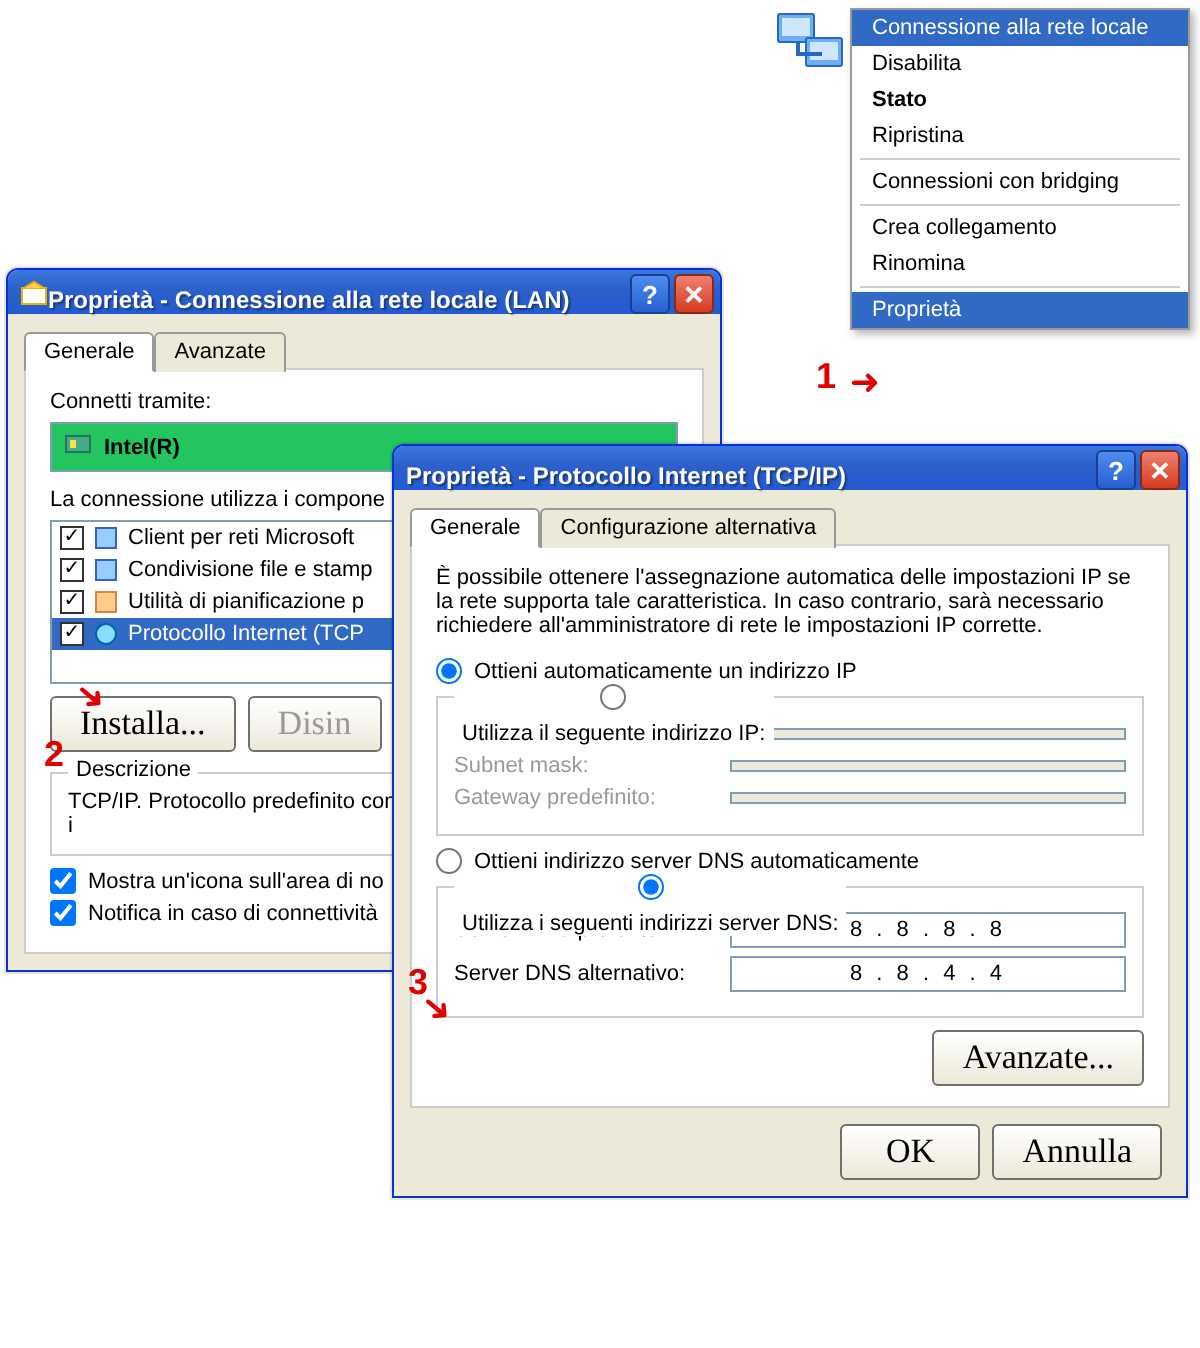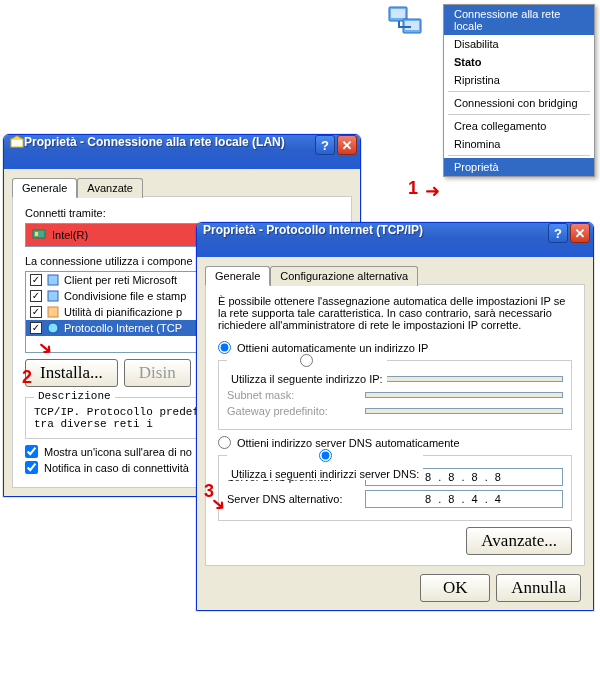--- a/index.html
+++ b/index.html
@@ -11,21 +11,21 @@
     height: 674px;
     position: relative;
     overflow: hidden;
   }
 
   
   .context-menu {
     position: absolute;
     top: 4px;
     right: 5px;
-    width: 152px;
+    width: 170px;
     background: #fff;
     border: 1px solid #999;
     box-shadow: 2px 2px 4px rgba(0,0,0,0.3);
   }
   .context-menu .item {
     padding: 3px 10px;
     cursor: default;
   }
   .context-menu .item.selected {
     background: #316ac5;
@@ -58,25 +58,25 @@
 
   
   .window {
     position: absolute;
     background: #ece9d8;
     border: 1px solid #0831d9;
     border-radius: 6px 6px 0 0;
     box-shadow: 0 0 0 1px rgba(0,0,0,0.1);
   }
   .titlebar {
-    height: 34px;
+    height: 22px;
     background: linear-gradient(to bottom, #3b77e0 0%, #2c5fc9 45%, #245bd3 100%);
     border-radius: 5px 5px 0 0;
     display: flex;
-    align-items: flex-start;
+    align-items: flex-end;
     padding: 0 3px 0 6px;
     color: #fff;
     font-weight: bold;
     font-size: 12px;
   }
   .titlebar .title { flex: 1; text-shadow: 1px 1px 1px rgba(0,0,0,0.4); }
   .titlebar .btn {
     width: 20px; height: 20px;
     margin-left: 2px;
     border-radius: 3px;
@@ -110,21 +110,21 @@
     font-size: 11px;
     margin-right: 0;
     border-radius: 3px 3px 0 0;
     position:relative;
   }
   .tab.active { background:#fff; border-bottom:1px solid #fff; z-index:2;}
 
   
   .group { border:1px solid #ccc; padding:8px; margin:6px 0; position:relative;}
   .group .legend { position:absolute; top:-8px; left:8px; background:#fff; padding:0 4px;flex-direction:column;}
-  .input-adapter { border:1px solid #7f9db9; background:#ef4444; padding:3px 6px; margin:3px 0 8px 0; display:flex; align-items:center;gap:6px;}
+  .input-adapter { border:1px solid #7f9db9; background:#22c55e; padding:3px 6px; margin:3px 0 8px 0; display:flex; align-items:center;gap:6px;font-weight:bold;}
 
   
   .listbox { border:1px solid #7f9db9; background:#fff; height:82px; overflow:auto;}
   .listbox .row { display:flex; align-items:center; padding:1px 4px; gap:4px;}
   .listbox .row.selected { background:#316ac5; color:#fff;}
   .cb { width:12px;height:12px;border:1px solid #333;background:#fff;display:inline-flex;align-items:center;justify-content:center;font-size:10px;line-height:1;}
   .cb.checked::after{content:"✓";color:#000;}
   .row.selected .cb.checked::after{color:#000;}
   .mini-icon{width:14px;height:14px;display:inline-block;}
 
@@ -238,21 +238,21 @@
             <svg class="mini-icon" viewBox="0 0 14 14">
               <circle cx="7" cy="7" r="5" fill="#8df" stroke="#06a"></circle>
             </svg>
             <span>Protocollo Internet (TCP</span>
           </div>
       </div>
       <div class="btn-row">
         <button class="btn-regular">Installa...</button>
         <button class="btn-regular disabled">Disin</button>
       </div>
-      <div class="group" style="margin-top:10px;font-family:Liberation Mono, monospace;">
+      <div class="group" style="margin-top:10px;">
         <div class="legend">Descrizione</div>
         <div>TCP/IP. Protocollo predefinito comunicazione tra diverse reti i</div>
       </div>
       <label class="checkbox">
           <input type="checkbox" checked="" style="">
           <span>Mostra un'icona sull'area di no</span>
         </label>
       <label class="checkbox">
           <input type="checkbox" checked="" style="">
           <span>Notifica in caso di connettività</span>

